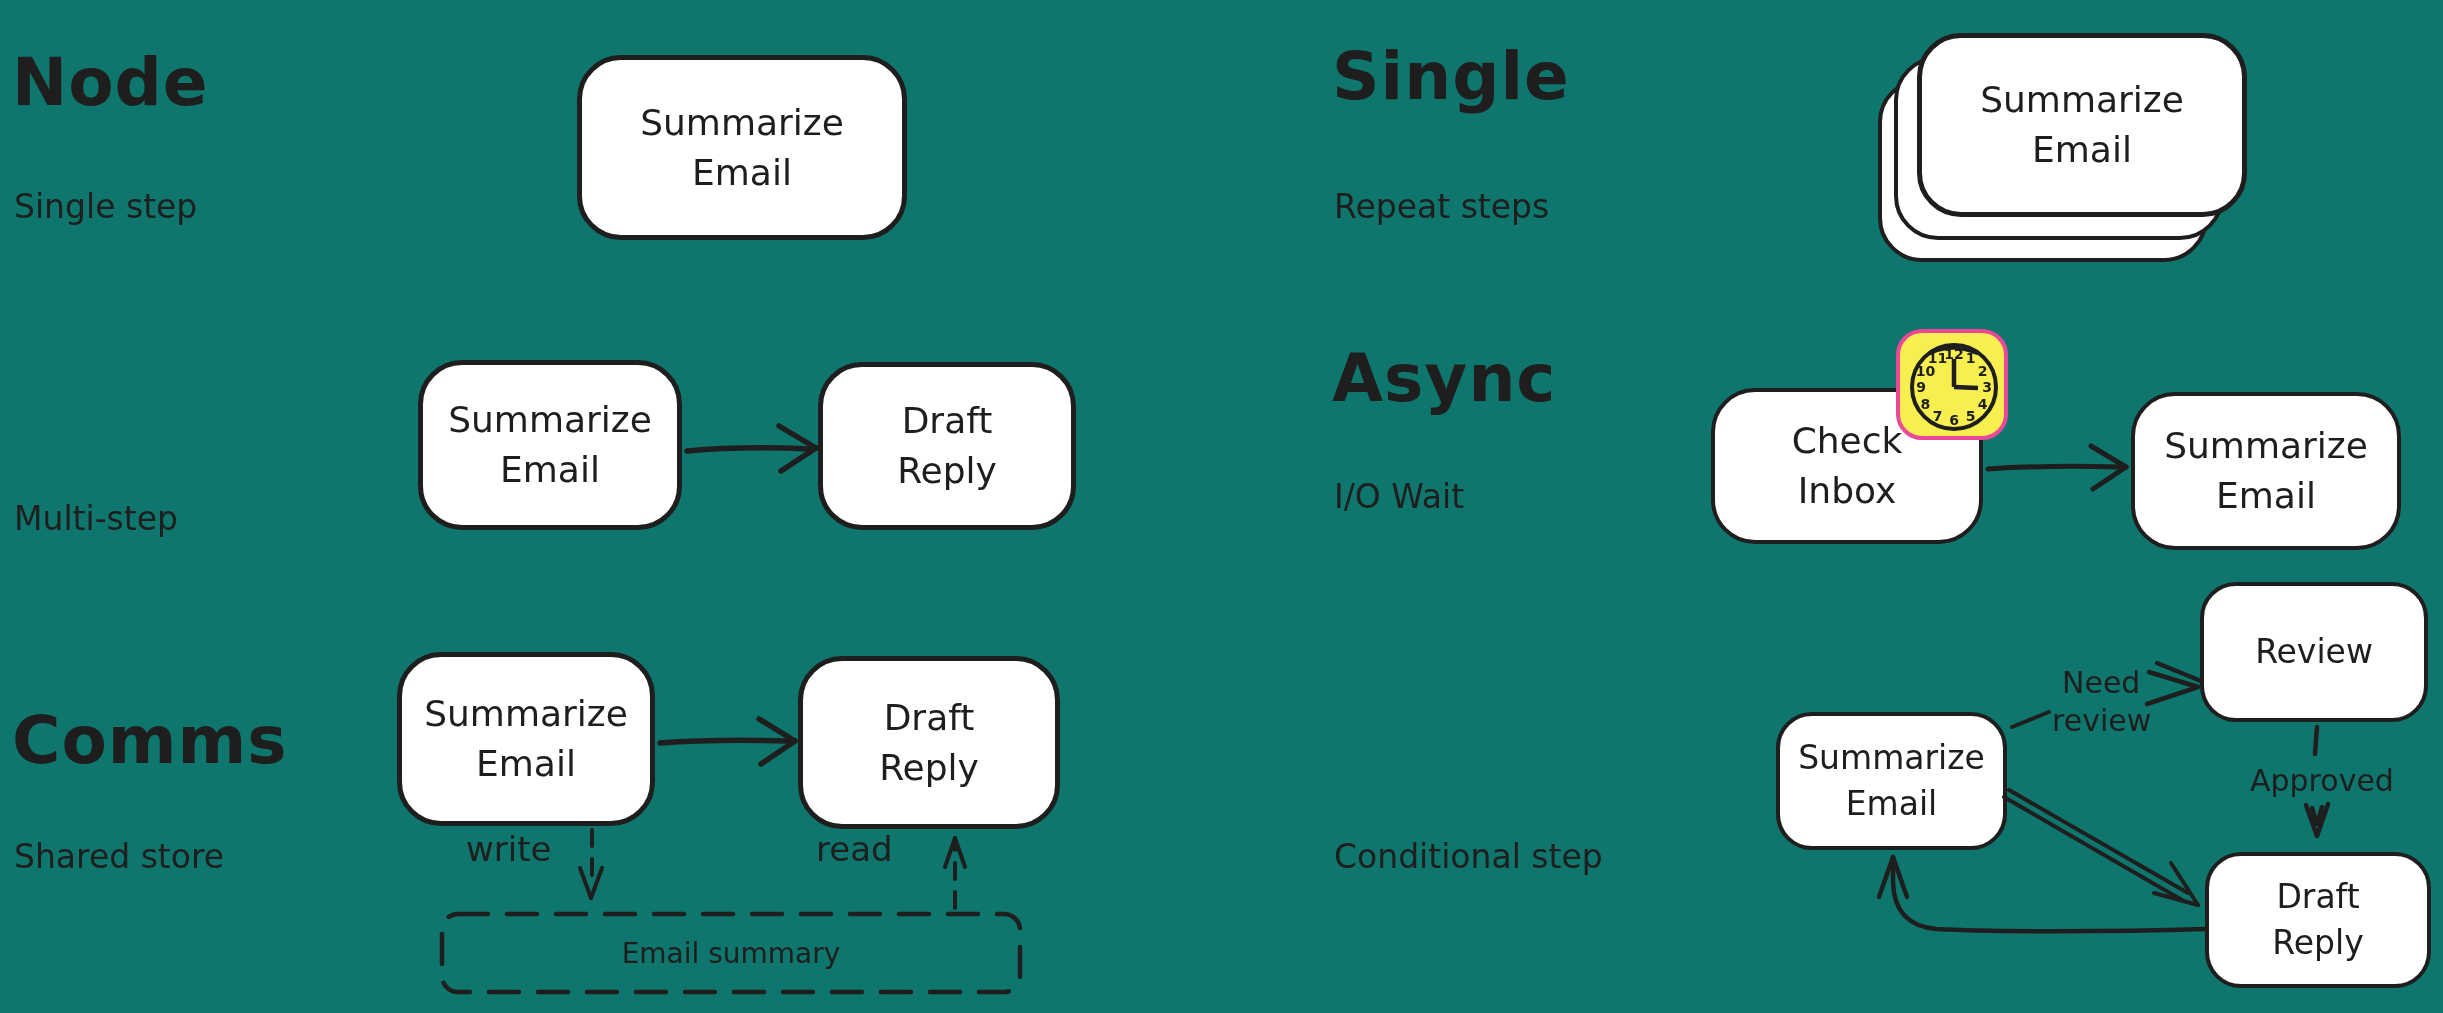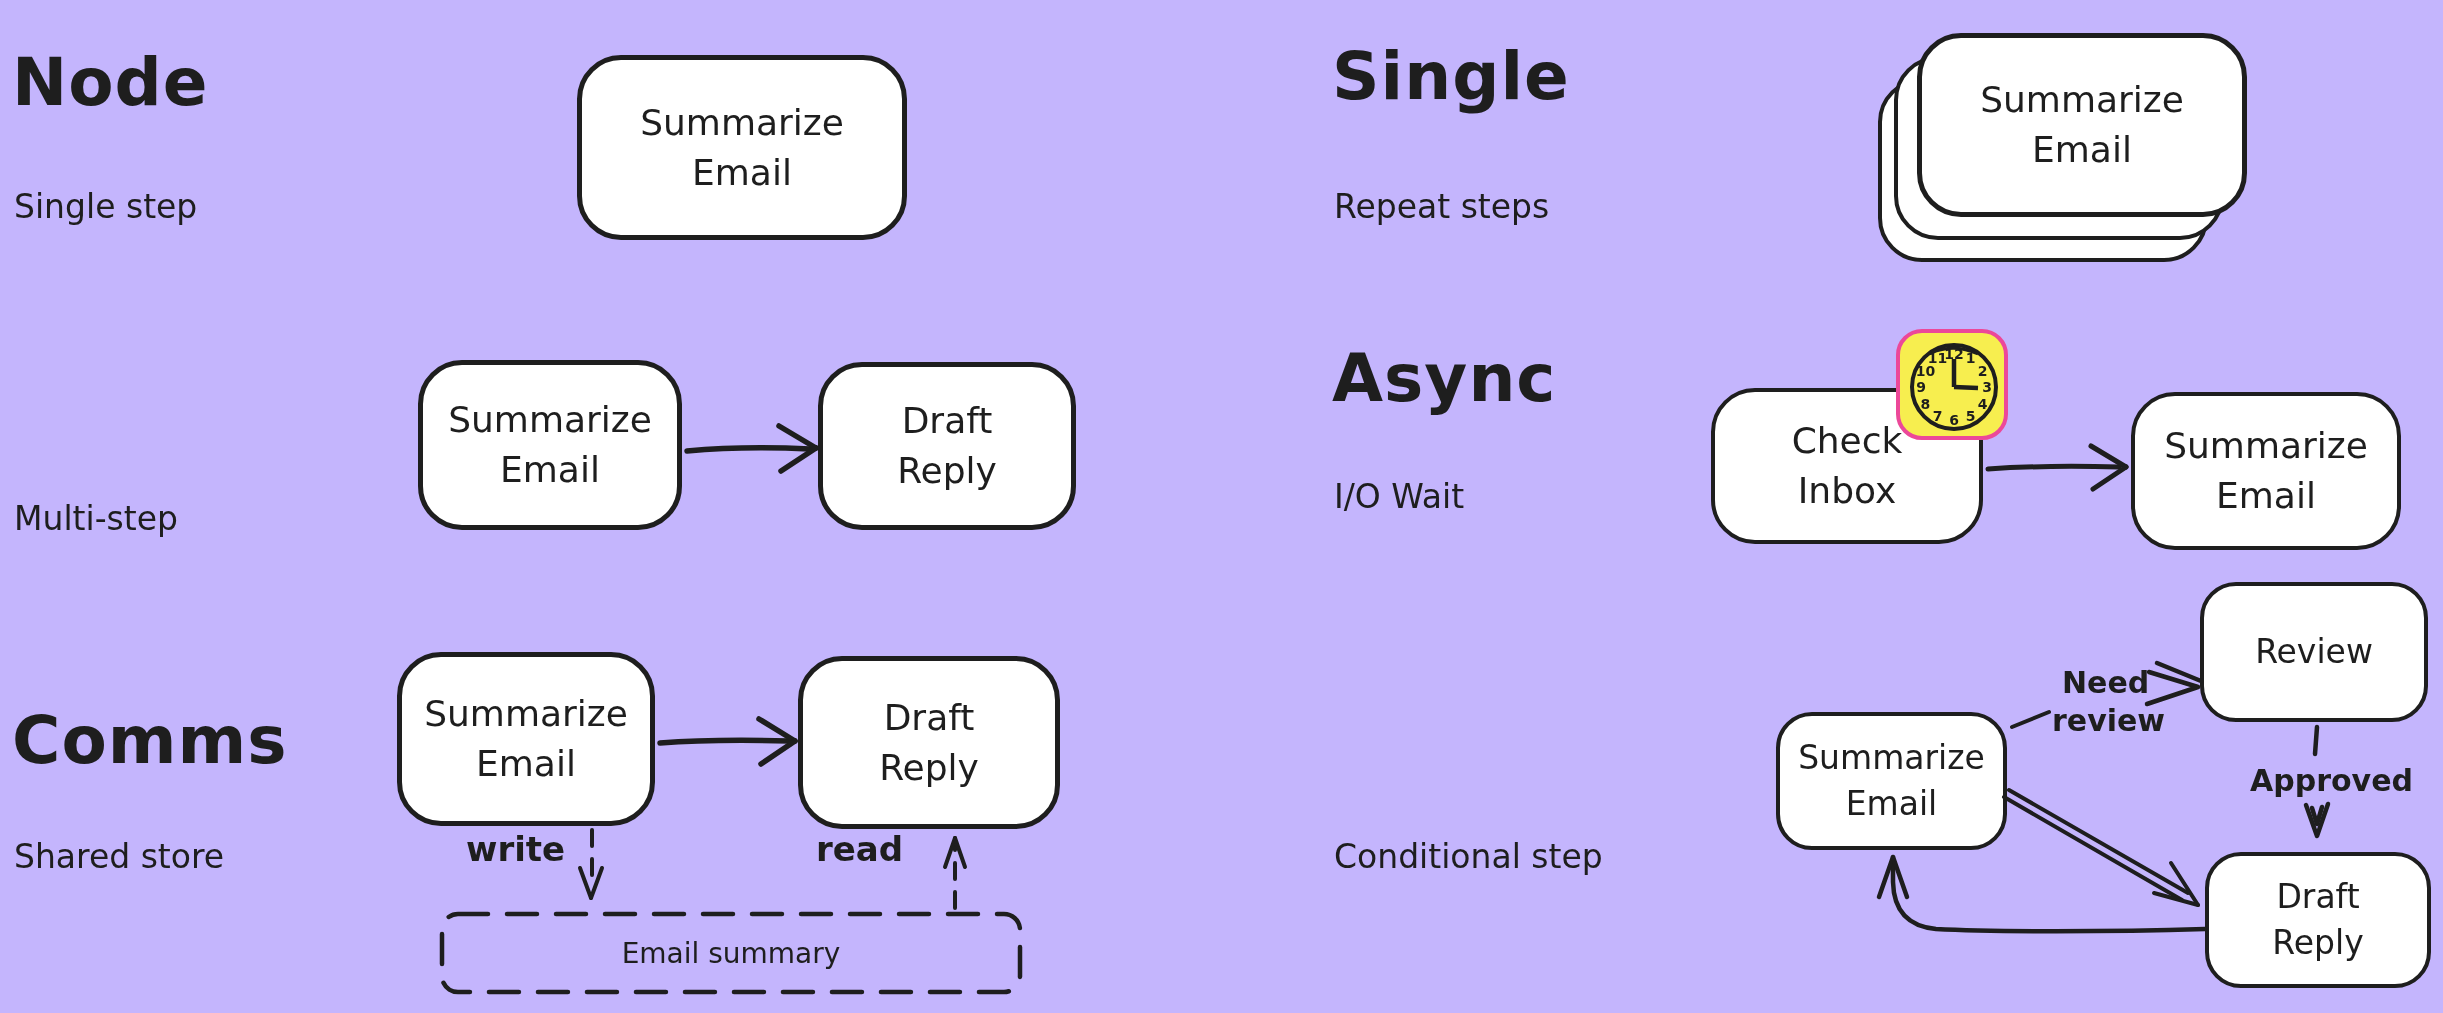--- a/index.html
+++ b/index.html
@@ -1,19 +1,19 @@
 <!DOCTYPE html>
 <html><head>
 <meta charset="utf-8">
 <style>
   html,body{margin:0;padding:0;background:#ffffff;}
   #canvas{
     position:relative;
     width:2443px;height:1013px;
-    background:#c4b5fd;
+    background:#0f766e;
     font-family:"DejaVu Sans", sans-serif;
     color:#1e1e1e;
     overflow:hidden;
   }
   .heading{
     position:absolute;
     font-size:66px;
     font-weight:700;
     line-height:1;
     letter-spacing:1px;
@@ -46,21 +46,21 @@
   .box.small{border-width:4px;border-radius:36px;font-size:33px;}
   .store-label{
     position:absolute;
     display:flex;align-items:center;justify-content:center;
     font-size:28px;font-weight:500;
     z-index:6;
   }
   .edge-label{
     position:absolute;
     font-size:34px;
-    font-weight:700;
+    font-weight:400;
     line-height:1;
     white-space:nowrap;
     z-index:6;
   }
   .edge-label.small{font-size:30px;}
   .clock{
     position:absolute;
     left:1896px;top:329px;width:112px;height:111px;
     background:#f7ee4f;
     border:4px solid #ec4899;

